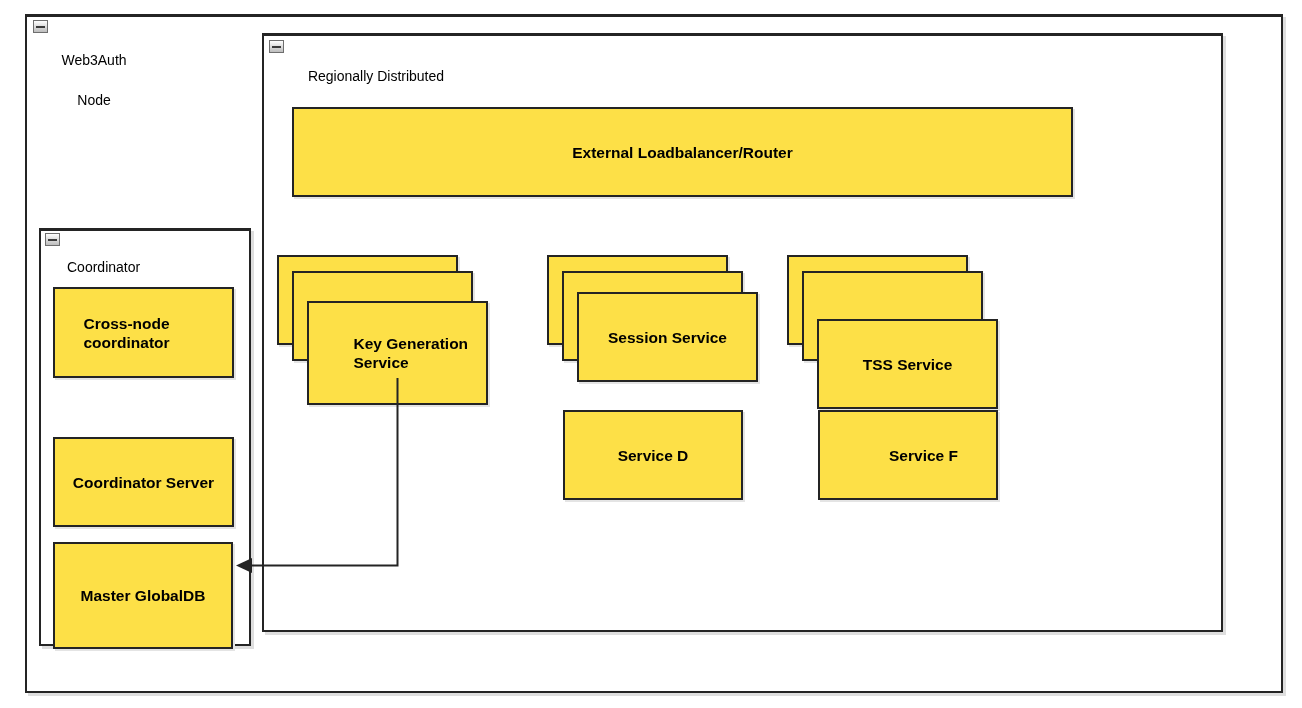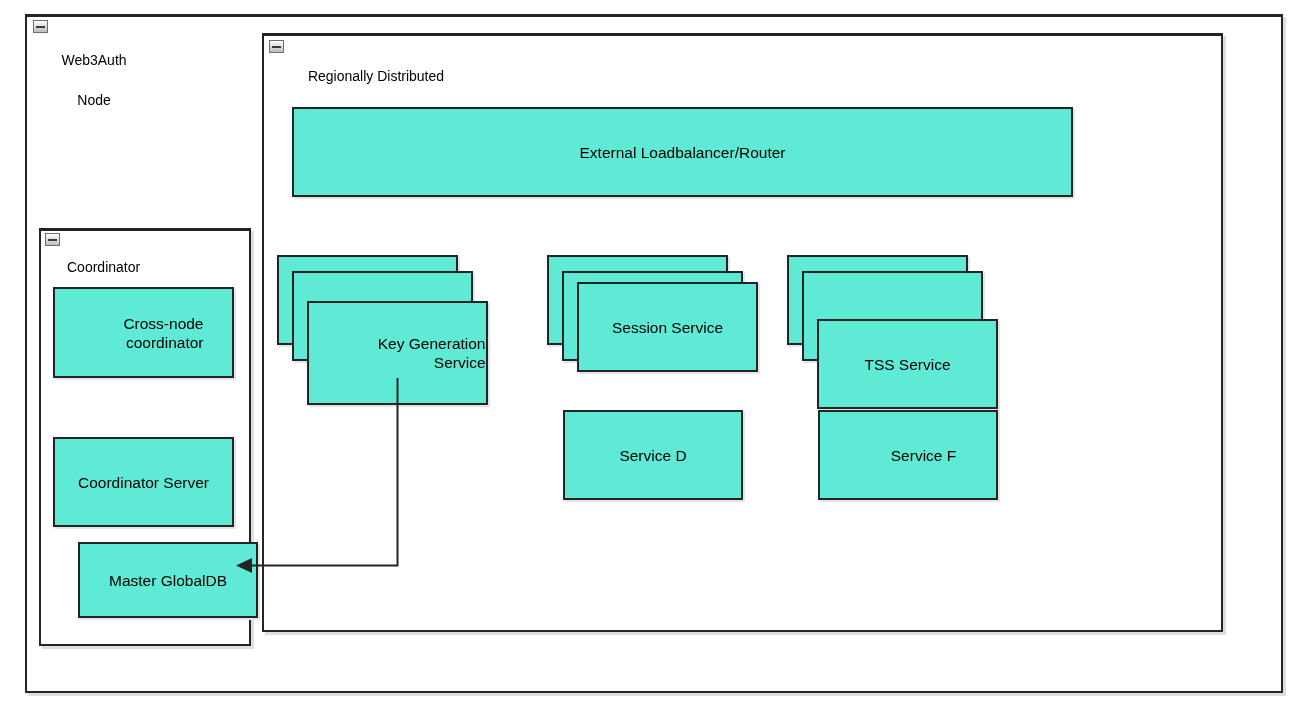--- a/index.html
+++ b/index.html
@@ -8,25 +8,26 @@
     background:#ffffff;
     font-family:"Liberation Sans", sans-serif;
     color:#000;
   }
   .container{
     position:absolute;box-sizing:border-box;background:#ffffff;
     border:2px solid #242424;border-top-width:3px;
     box-shadow:3px 3px 0 #dedede;
   }
   .box{
-    position:absolute;box-sizing:border-box;background:#5eead4;
+    position:absolute;box-sizing:border-box;background:#fde047;
     border:2px solid #242424;
     display:flex;align-items:center;justify-content:center;
-    text-align:right;font-size:15.5px;line-height:19px;
+    text-align:left;font-size:15.5px;line-height:19px;
     box-shadow:2px 2px 0 #e4e4e4;
+    font-weight:bold;
   }
   .stack-layer{box-shadow:2px 2px 0 #e4e4e4;}
   .title{
     position:absolute;font-size:14px;line-height:20px;text-align:center;
     white-space:pre-line;
   }
   .collapse-btn{
     position:absolute;width:15px;height:13px;box-sizing:border-box;
     border:1px solid #6e6e6e;
     background:linear-gradient(180deg,#fefefe 0%,#bdbdbd 100%);
@@ -66,21 +67,21 @@
 </div>
 
 <div class="box stack-layer" style="left:277px;top:255px;width:181px;height:90px;"></div>
 <div class="box stack-layer" style="left:292px;top:271px;width:181px;height:90px;"></div>
 <div class="box" style="left:307px;top:301px;width:181px;height:104px;padding-left:44px;">
   <span style="width:132px;">Key Generation Service</span>
 </div>
 
 <div class="box stack-layer" style="left:547px;top:255px;width:181px;height:90px;"></div>
 <div class="box stack-layer" style="left:562px;top:271px;width:181px;height:90px;"></div>
-<div class="box" style="left:577px;top:282px;width:181px;height:90px;">
+<div class="box" style="left:577px;top:292px;width:181px;height:90px;">
   <span>Session Service</span>
 </div>
 
 <div class="box stack-layer" style="left:787px;top:255px;width:181px;height:90px;"></div>
 <div class="box stack-layer" style="left:802px;top:271px;width:181px;height:90px;"></div>
 <div class="box" style="left:817px;top:287px;width:181px;height:90px;margin-top:32px;">
   <span>TSS Service</span>
 </div>
 
 <div class="box" style="left:563px;top:410px;width:180px;height:90px;">
@@ -97,20 +98,20 @@
 <div class="title" style="left:67px;top:237px;text-align:left;">
   <span>Coordinator</span>
 </div>
 
 <div class="box" style="left:53px;top:287px;width:181px;height:91px;">
   <span style="width:120px;">Cross-node coordinator</span>
 </div>
 <div class="box" style="left:53px;top:393px;width:181px;height:90px;margin-top:44px;">
   <span>Coordinator Server</span>
 </div>
-<div class="box" style="left:53px;top:542px;width:180px;height:76px;margin-left:25px;">
+<div class="box" style="left:53px;top:542px;width:180px;height:107px;">
   <span>Master GlobalDB</span>
 </div>
 
 <svg class="edge-layer" viewBox="0 0 1302 708" xmlns="http://www.w3.org/2000/svg">
   <path d="M 397.5 378 L 397.5 565.5 L 252 565.5" fill="none" stroke="#242424" stroke-width="2"></path>
   <polygon points="236,565.5 252,558 252,573" fill="#242424"></polygon>
 </svg>
 
 </body></html>

